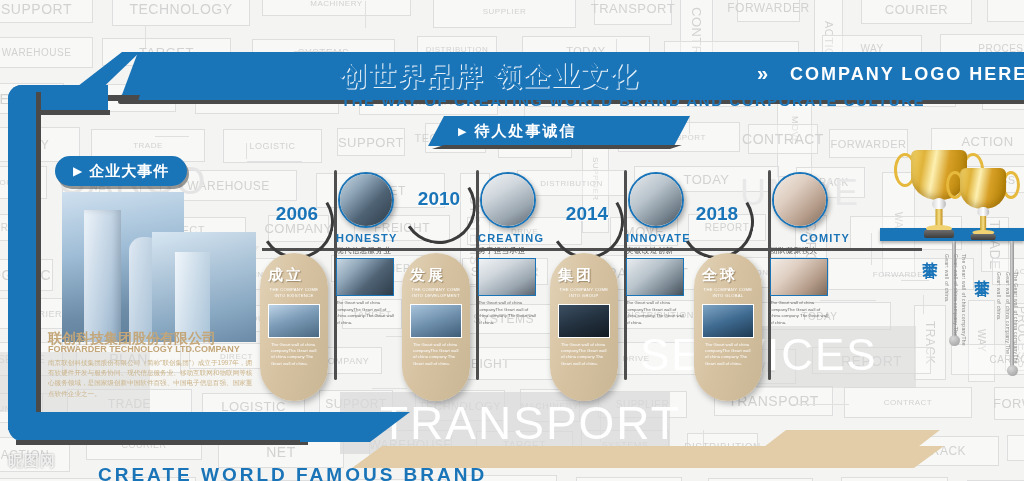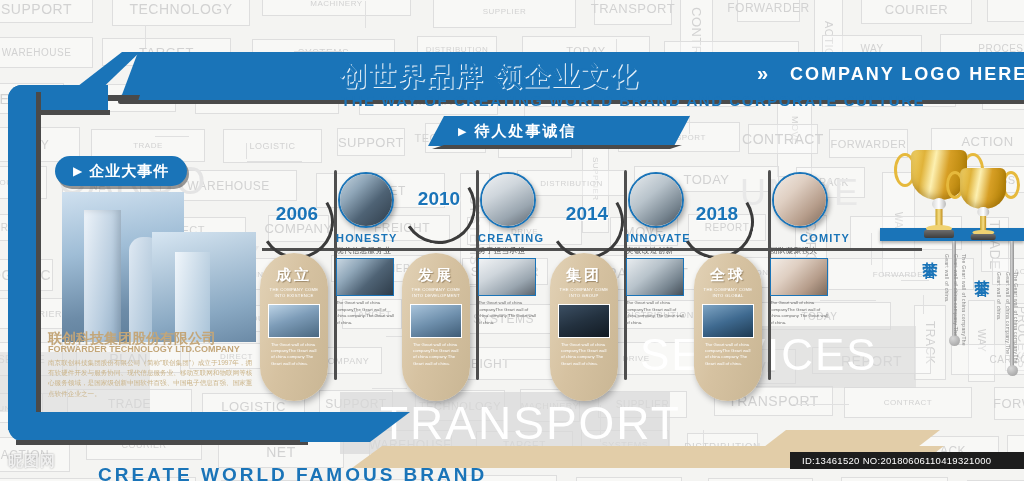--- a/index.html
+++ b/index.html
@@ -120,21 +120,21 @@
   .val-en { position:absolute; color:#1a74b8; font-size:11px; font-weight:bold; letter-spacing:1.2px; white-space:nowrap;}
   .val-cn { position:absolute; color:#555; font-size:7.5px; letter-spacing:.4px; white-space:nowrap;}
 
   .capsule {
     position:absolute; width:68px; height:148px;
     background:linear-gradient(105deg,#e2d2b6 0%,#d6c2a1 45%,#c9b694 100%);
     border-radius:34px 34px 34px 34px;
     box-shadow:2px 3px 6px rgba(0,0,0,.28);
     padding:13px 8px 0;
   }
-  .capsule .ctitle { font-size:15px; font-weight:bold; color:#fff; letter-spacing:3px; text-align:center; text-shadow:1px 1px 1px rgba(120,100,70,.6);}
+  .capsule .ctitle { font-size:15px; font-weight:bold; color:#fff; letter-spacing:3px; text-align:left; text-shadow:1px 1px 1px rgba(120,100,70,.6);}
   .capsule .cen { font-size:4.2px; color:#fff; text-align:center; letter-spacing:.3px; margin-top:2px; line-height:1.5;}
   .capsule .cimg { width:52px; height:34px; margin:4px auto 0; border:1px solid #fff; overflow:hidden;}
   .capsule .cpar { font-size:4.3px; color:#fff; line-height:1.5; margin-top:4px; padding:0 3px;}
 
   .sidebox { position:absolute; width:60px; }
   .sidebox .simg { width:58px; height:38px; border:1.5px solid #1a74b8; overflow:hidden; }
   .sidebox .spar { font-size:4.3px; color:#6b6b6b; line-height:1.55; margin-top:4px; }
 
   
   .ph { width:100%; height:100%; }
@@ -523,14 +523,13 @@
       <div class="rod" style="left:1010px;top:241px;width:4px;height:128px;"></div>
       <div class="rodcap" style="left:1007px;top:365px;"></div>
       <div class="honor-cn" style="left:972px;top:268px;">荣誉</div>
       <div class="honor-en" style="left:990px;top:272px;width:30px;">The Geart wall of china companyThe Geart wall of china company The Geart wall of china.</div>
     </div>
 
   <div class="slogan2" style="left:98px; top:464px;">CREATE WORLD FAMOUS BRAND</div>
 
   <div class="wmlogo" style="left:8px; top:452px;font-family:Liberation Serif, serif;">昵图网</div>
 
-  <div class="idbar" style="left:790px; top:452px; width:234px; height:17px;">ID:13461520 NO:20180606110419321000</div>
 </div>
 
 </body></html>

